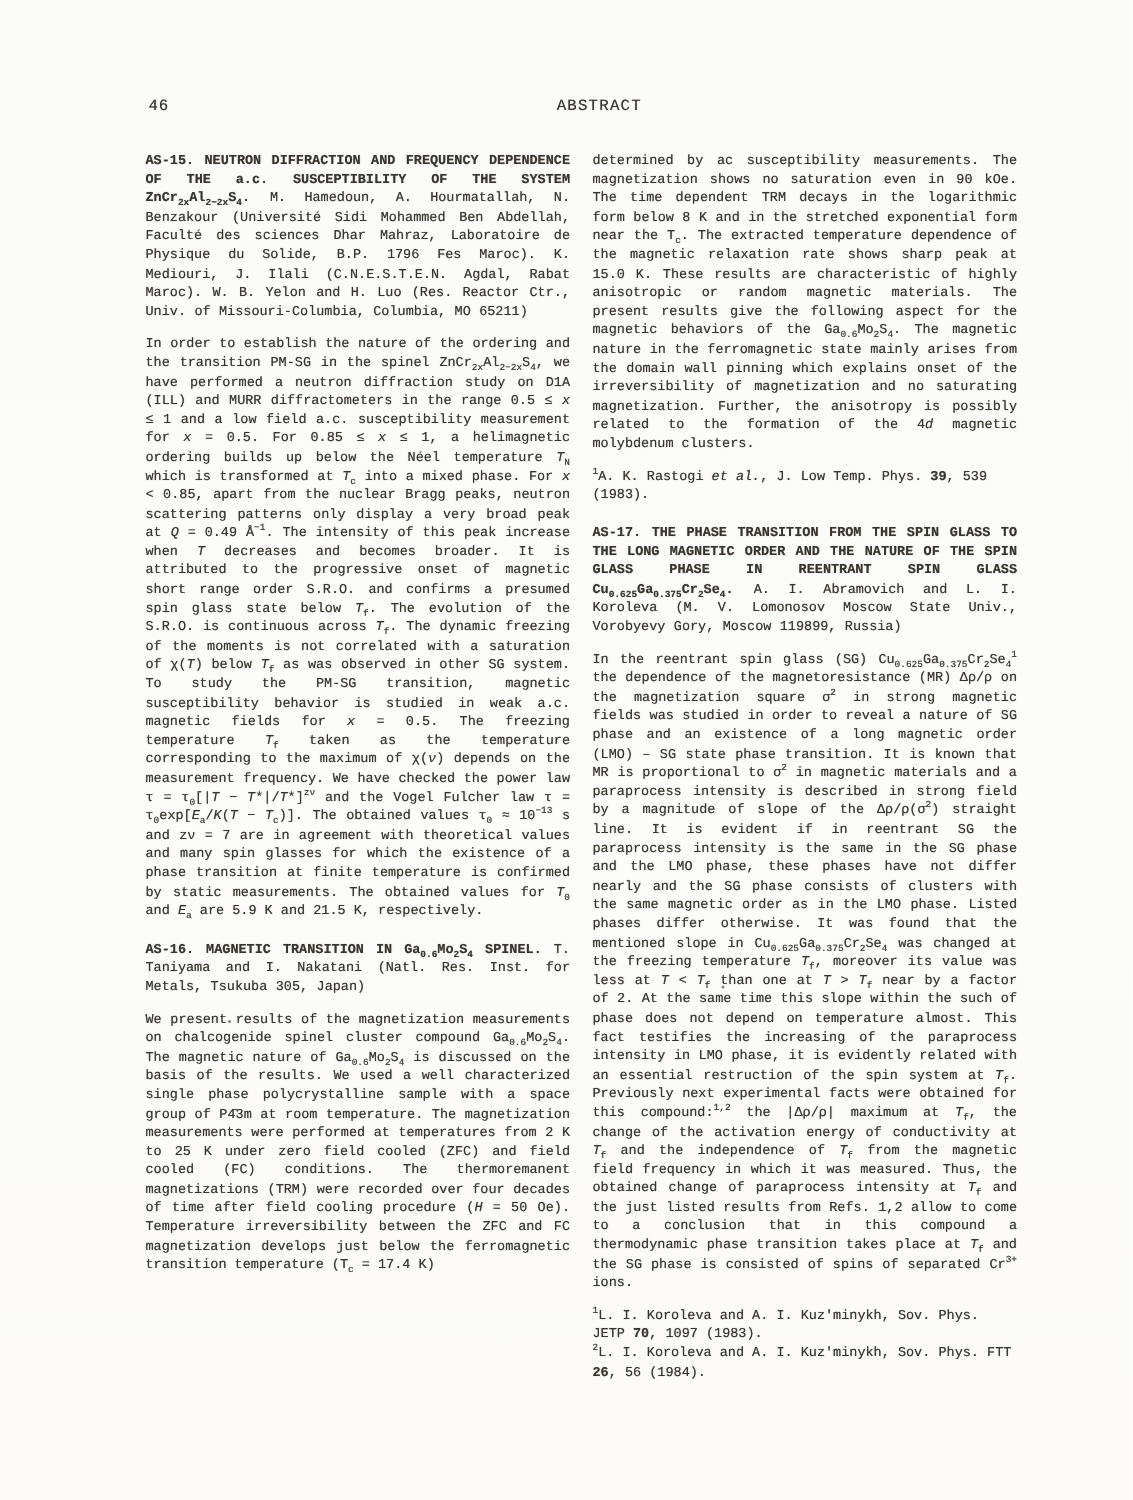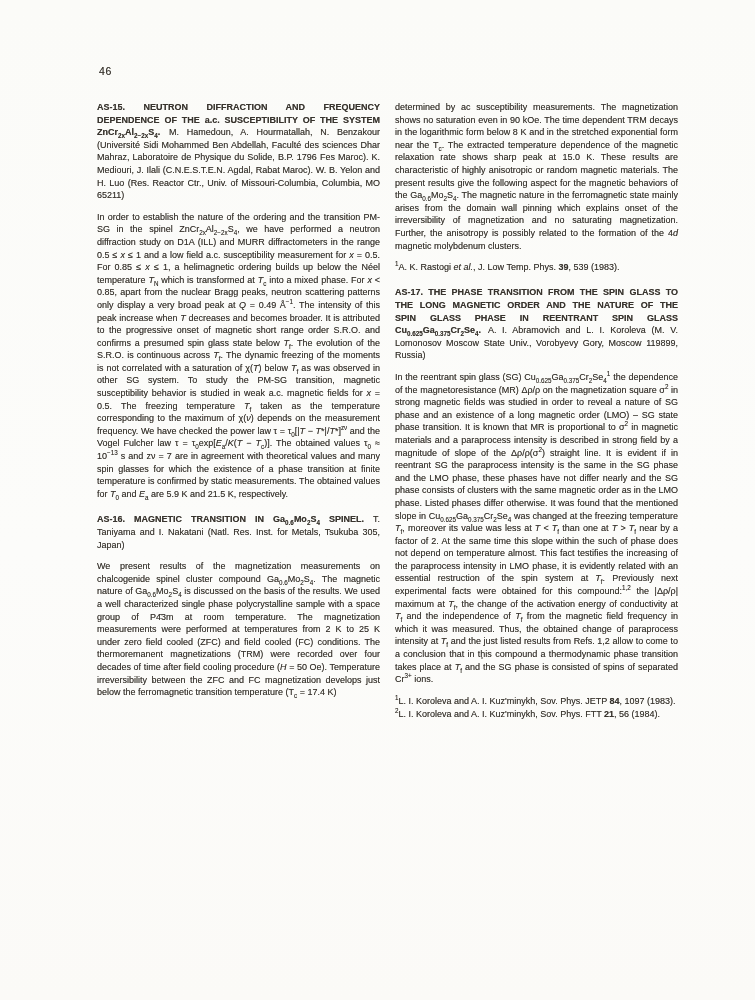--- a/index.html
+++ b/index.html
@@ -2,21 +2,21 @@
 <html><head>
 <meta charset="utf-8">
 <style>
   html, body { margin: 0; padding: 0; background: #ffffff; }
   .page {
     position: relative;
     width: 755px;
     height: 1000px;
     background: linear-gradient(180deg, #fbfbf8 0%, #fcfcfa 55%, #fbfaf7 100%);
     overflow: hidden;
-    font-family: Liberation Sans, sans-serif;
+    font-family: Liberation Mono, monospace;
     color: #38342e;
   }
   .scan-layer { text-shadow: 0 0 0.55px rgba(62, 57, 50, 0.6); }
 
   .page-header {
     position: absolute;
     top: 65px; left: 97px; width: 581px; height: 14px;
     font-size: 10.5px;
   }
   .page-num { position: absolute; left: 2px; top: 0; letter-spacing: 0.6px; }
@@ -63,40 +63,41 @@
   .speck-1 { left: 481px; top: 657px; }
   .speck-2 { left: 152px; top: 680px; }
 </style>
 </head>
 <body>
 
 <div class="page">
 
   <div class="page-header scan-layer">
     <span class="page-num">46</span>
+    <div class="running-head">ABSTRACT</div>
   </div>
 
   <div class="columns scan-layer">
 
     <div class="col col-left">
       <p class="abs-heading"><span class="abs-title">AS-15. NEUTRON DIFFRACTION AND FREQUENCY DEPENDENCE OF THE a.c. SUSCEPTIBILITY OF THE SYSTEM ZnCr<sub>2x</sub>Al<sub>2−2x</sub>S<sub>4</sub>.</span> <span class="abs-authors">M. Hamedoun, A. Hourmatallah, N. Benzakour (Université Sidi Mohammed Ben Abdellah, Faculté des sciences Dhar Mahraz, Laboratoire de Physique du Solide, B.P. 1796 Fes Maroc). K. Mediouri, J. Ilali (C.N.E.S.T.E.N. Agdal, Rabat Maroc). W. B. Yelon and H. Luo (Res. Reactor Ctr., Univ. of Missouri-Columbia, Columbia, MO 65211)</span></p>
       <p class="abs-body">In order to establish the nature of the ordering and the transition PM-SG in the spinel ZnCr<sub>2x</sub>Al<sub>2−2x</sub>S<sub>4</sub>, we have performed a neutron diffraction study on D1A (ILL) and MURR diffractometers in the range 0.5 ≤ <i>x</i> ≤ 1 and a low field a.c. susceptibility measurement for <i>x</i> = 0.5. For 0.85 ≤ <i>x</i> ≤ 1, a helimagnetic ordering builds up below the Néel temperature <i>T</i><sub>N</sub> which is transformed at <i>T</i><sub>c</sub> into a mixed phase. For <i>x</i> &lt; 0.85, apart from the nuclear Bragg peaks, neutron scattering patterns only display a very broad peak at <i>Q</i> = 0.49 Å<sup>−1</sup>. The intensity of this peak increase when <i>T</i> decreases and becomes broader. It is attributed to the progressive onset of magnetic short range order S.R.O. and confirms a presumed spin glass state below <i>T</i><sub>f</sub>. The evolution of the S.R.O. is continuous across <i>T</i><sub>f</sub>. The dynamic freezing of the moments is not correlated with a saturation of χ(<i>T</i>) below <i>T</i><sub>f</sub> as was observed in other SG system. To study the PM-SG transition, magnetic susceptibility behavior is studied in weak a.c. magnetic fields for <i>x</i> = 0.5. The freezing temperature <i>T</i><sub>f</sub> taken as the temperature corresponding to the maximum of χ(<i>ν</i>) depends on the measurement frequency. We have checked the power law τ = τ<sub>0</sub>[|<i>T</i> − <i>T</i>*|/<i>T</i>*]<sup>zν</sup> and the Vogel Fulcher law τ = τ<sub>0</sub>exp[<i>E</i><sub>a</sub>/<i>K</i>(<i>T</i> − <i>T</i><sub>c</sub>)]. The obtained values τ<sub>0</sub> ≈ 10<sup>−13</sup> s and zν = 7 are in agreement with theoretical values and many spin glasses for which the existence of a phase transition at finite temperature is confirmed by static measurements. The obtained values for <i>T</i><sub>0</sub> and <i>E</i><sub>a</sub> are 5.9 K and 21.5 K, respectively.</p>
 
       <p class="abs-heading"><span class="abs-title">AS-16. MAGNETIC TRANSITION IN Ga<sub>0.6</sub>Mo<sub>2</sub>S<sub>4</sub> SPINEL.</span> <span class="abs-authors">T. Taniyama and I. Nakatani (Natl. Res. Inst. for Metals, Tsukuba 305, Japan)</span></p>
       <p class="abs-body">We present results of the magnetization measurements on chalcogenide spinel cluster compound Ga<sub>0.6</sub>Mo<sub>2</sub>S<sub>4</sub>. The magnetic nature of Ga<sub>0.6</sub>Mo<sub>2</sub>S<sub>4</sub> is discussed on the basis of the results. We used a well characterized single phase polycrystalline sample with a space group of P4̄3m at room temperature. The magnetization measurements were performed at temperatures from 2 K to 25 K under zero field cooled (ZFC) and field cooled (FC) conditions. The thermoremanent magnetizations (TRM) were recorded over four decades of time after field cooling procedure (<i>H</i> = 50 Oe). Temperature irreversibility between the ZFC and FC magnetization develops just below the ferromagnetic transition temperature (T<sub>c</sub> = 17.4 K)</p>
     </div>
 
     <div class="col col-right">
       <p class="abs-body">determined by ac susceptibility measurements. The magnetization shows no saturation even in 90 kOe. The time dependent TRM decays in the logarithmic form below 8 K and in the stretched exponential form near the T<sub>c</sub>. The extracted temperature dependence of the magnetic relaxation rate shows sharp peak at 15.0 K. These results are characteristic of highly anisotropic or random magnetic materials. The present results give the following aspect for the magnetic behaviors of the Ga<sub>0.6</sub>Mo<sub>2</sub>S<sub>4</sub>. The magnetic nature in the ferromagnetic state mainly arises from the domain wall pinning which explains onset of the irreversibility of magnetization and no saturating magnetization. Further, the anisotropy is possibly related to the formation of the 4<i>d</i> magnetic molybdenum clusters.</p>
       <p class="reference"><sup>1</sup>A. K. Rastogi <i>et al.</i>, J. Low Temp. Phys. <b>39</b>, 539 (1983).</p>
 
       <p class="abs-heading"><span class="abs-title">AS-17. THE PHASE TRANSITION FROM THE SPIN GLASS TO THE LONG MAGNETIC ORDER AND THE NATURE OF THE SPIN GLASS PHASE IN REENTRANT SPIN GLASS Cu<sub>0.625</sub>Ga<sub>0.375</sub>Cr<sub>2</sub>Se<sub>4</sub>.</span> <span class="abs-authors">A. I. Abramovich and L. I. Koroleva (M. V. Lomonosov Moscow State Univ., Vorobyevy Gory, Moscow 119899, Russia)</span></p>
       <p class="abs-body">In the reentrant spin glass (SG) Cu<sub>0.625</sub>Ga<sub>0.375</sub>Cr<sub>2</sub>Se<sub>4</sub><sup>1</sup> the dependence of the magnetoresistance (MR) Δρ/ρ on the magnetization square σ<sup>2</sup> in strong magnetic fields was studied in order to reveal a nature of SG phase and an existence of a long magnetic order (LMO) – SG state phase transition. It is known that MR is proportional to σ<sup>2</sup> in magnetic materials and a paraprocess intensity is described in strong field by a magnitude of slope of the Δρ/ρ(σ<sup>2</sup>) straight line. It is evident if in reentrant SG the paraprocess intensity is the same in the SG phase and the LMO phase, these phases have not differ nearly and the SG phase consists of clusters with the same magnetic order as in the LMO phase. Listed phases differ otherwise. It was found that the mentioned slope in Cu<sub>0.625</sub>Ga<sub>0.375</sub>Cr<sub>2</sub>Se<sub>4</sub> was changed at the freezing temperature <i>T</i><sub>f</sub>, moreover its value was less at <i>T</i> &lt; <i>T</i><sub>f</sub> than one at <i>T</i> &gt; <i>T</i><sub>f</sub> near by a factor of 2. At the same time this slope within the such of phase does not depend on temperature almost. This fact testifies the increasing of the paraprocess intensity in LMO phase, it is evidently related with an essential restruction of the spin system at <i>T</i><sub>f</sub>. Previously next experimental facts were obtained for this compound:<sup>1,2</sup> the |Δρ/ρ| maximum at <i>T</i><sub>f</sub>, the change of the activation energy of conductivity at <i>T</i><sub>f</sub> and the independence of <i>T</i><sub>f</sub> from the magnetic field frequency in which it was measured. Thus, the obtained change of paraprocess intensity at <i>T</i><sub>f</sub> and the just listed results from Refs. 1,2 allow to come to a conclusion that in this compound a thermodynamic phase transition takes place at <i>T</i><sub>f</sub> and the SG phase is consisted of spins of separated Cr<sup>3+</sup> ions.</p>
-      <p class="reference"><sup>1</sup>L. I. Koroleva and A. I. Kuz'minykh, Sov. Phys. JETP <b>84</b>, 1097 (1983).</p>
-      <p class="reference"><sup>2</sup>L. I. Koroleva and A. I. Kuz'minykh, Sov. Phys. FTT <b>21</b>, 56 (1984).</p>
+      <p class="reference"><sup>1</sup>L. I. Koroleva and A. I. Kuz'minykh, Sov. Phys. JETP <b>70</b>, 1097 (1983).</p>
+      <p class="reference"><sup>2</sup>L. I. Koroleva and A. I. Kuz'minykh, Sov. Phys. FTT <b>26</b>, 56 (1984).</p>
     </div>
 
   </div>
 
   <div class="speck speck-1"></div>
   <div class="speck speck-2"></div>
 
 </div>
 
 </body></html>

